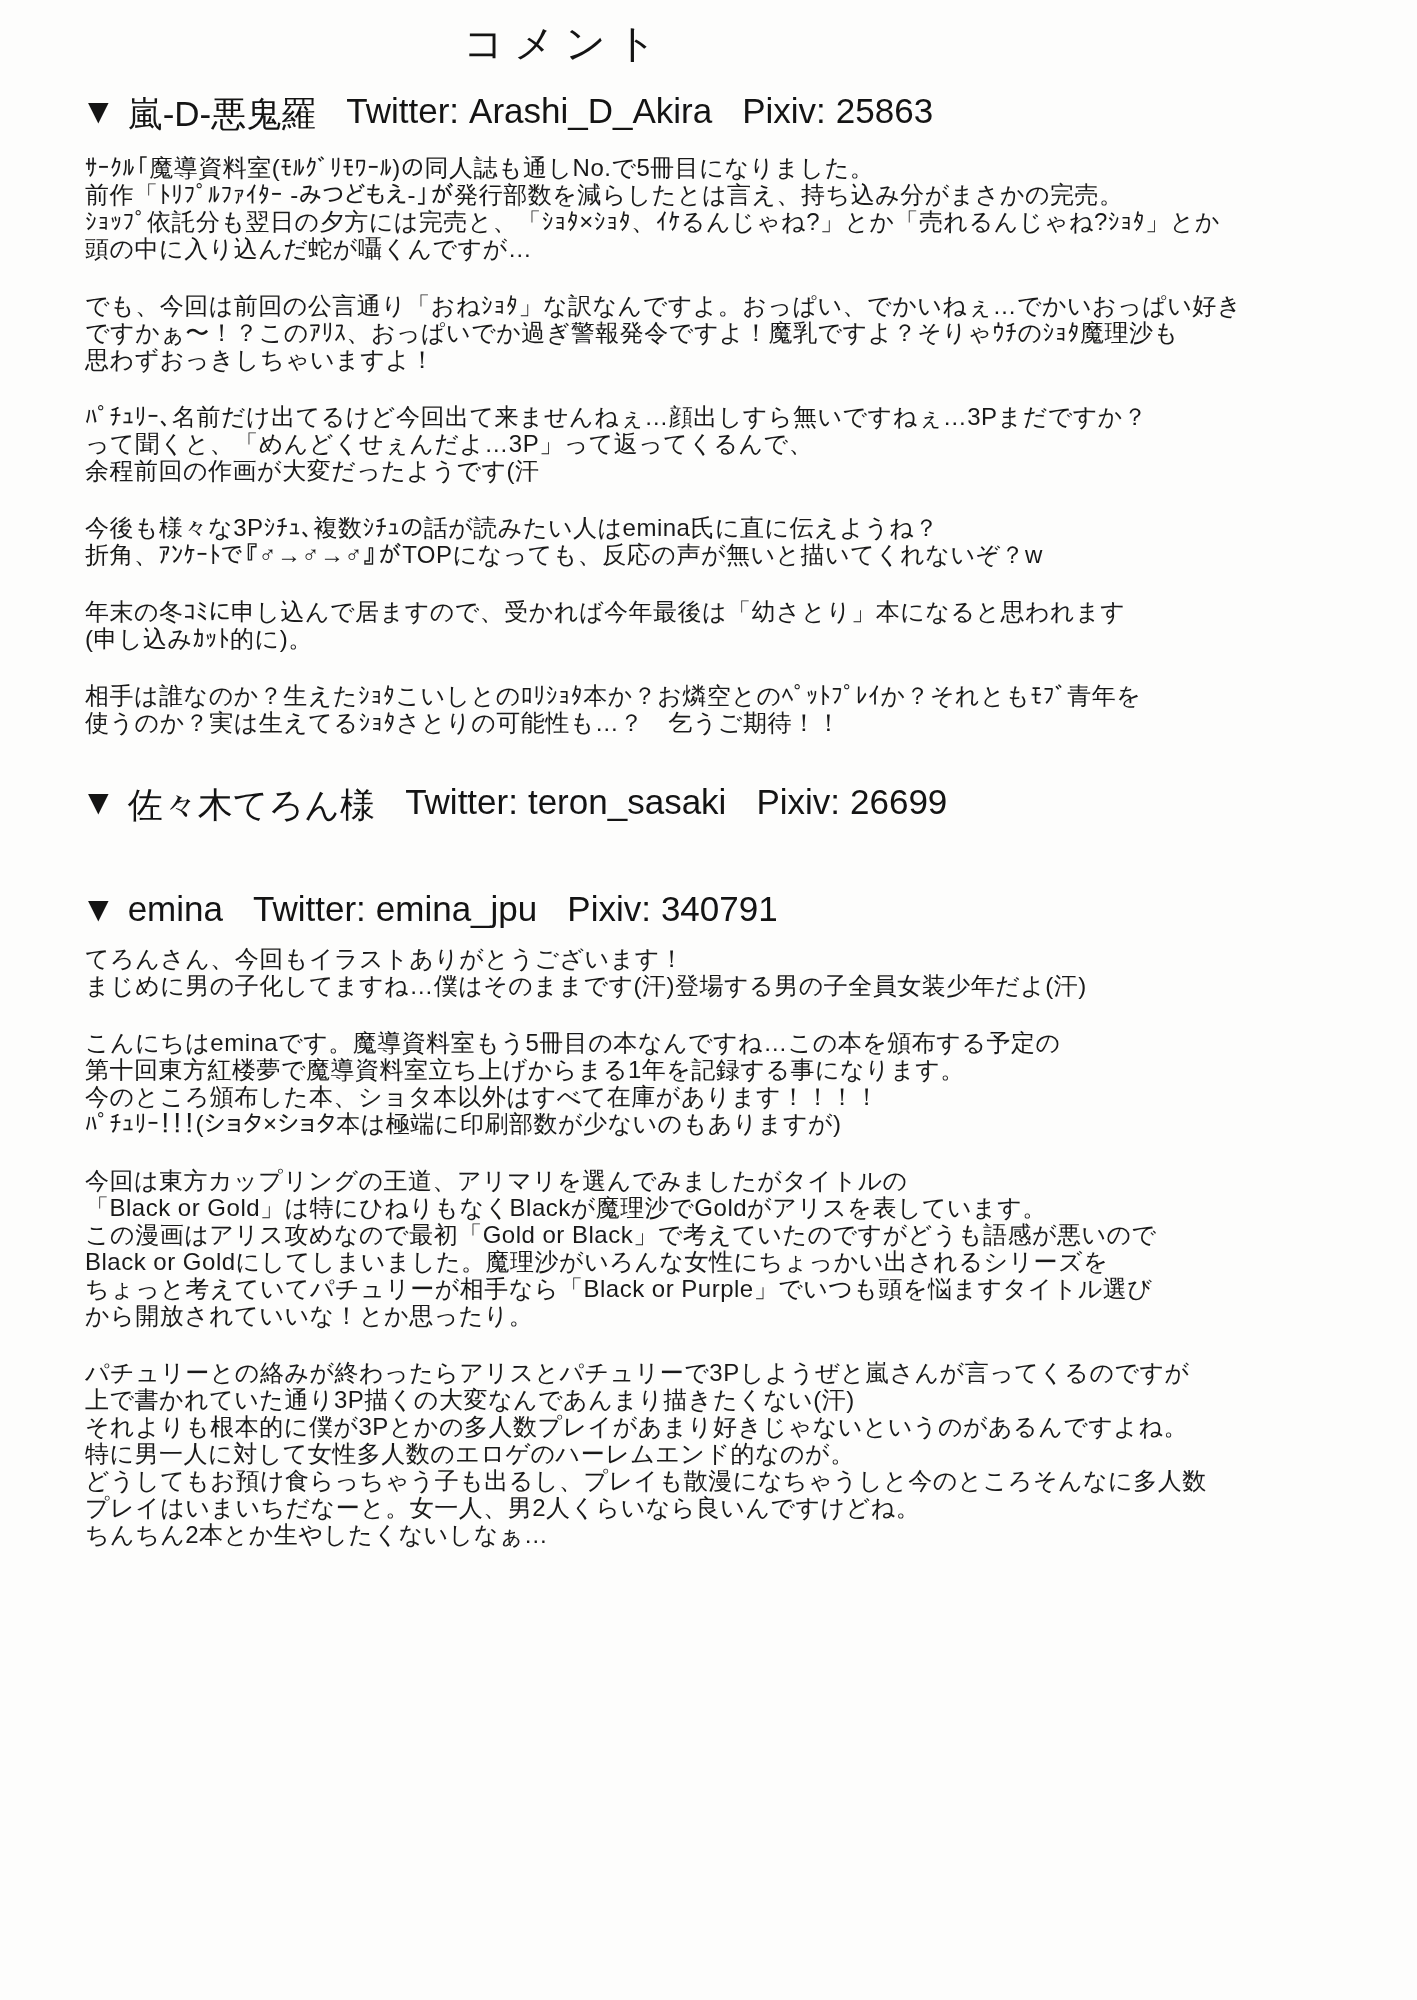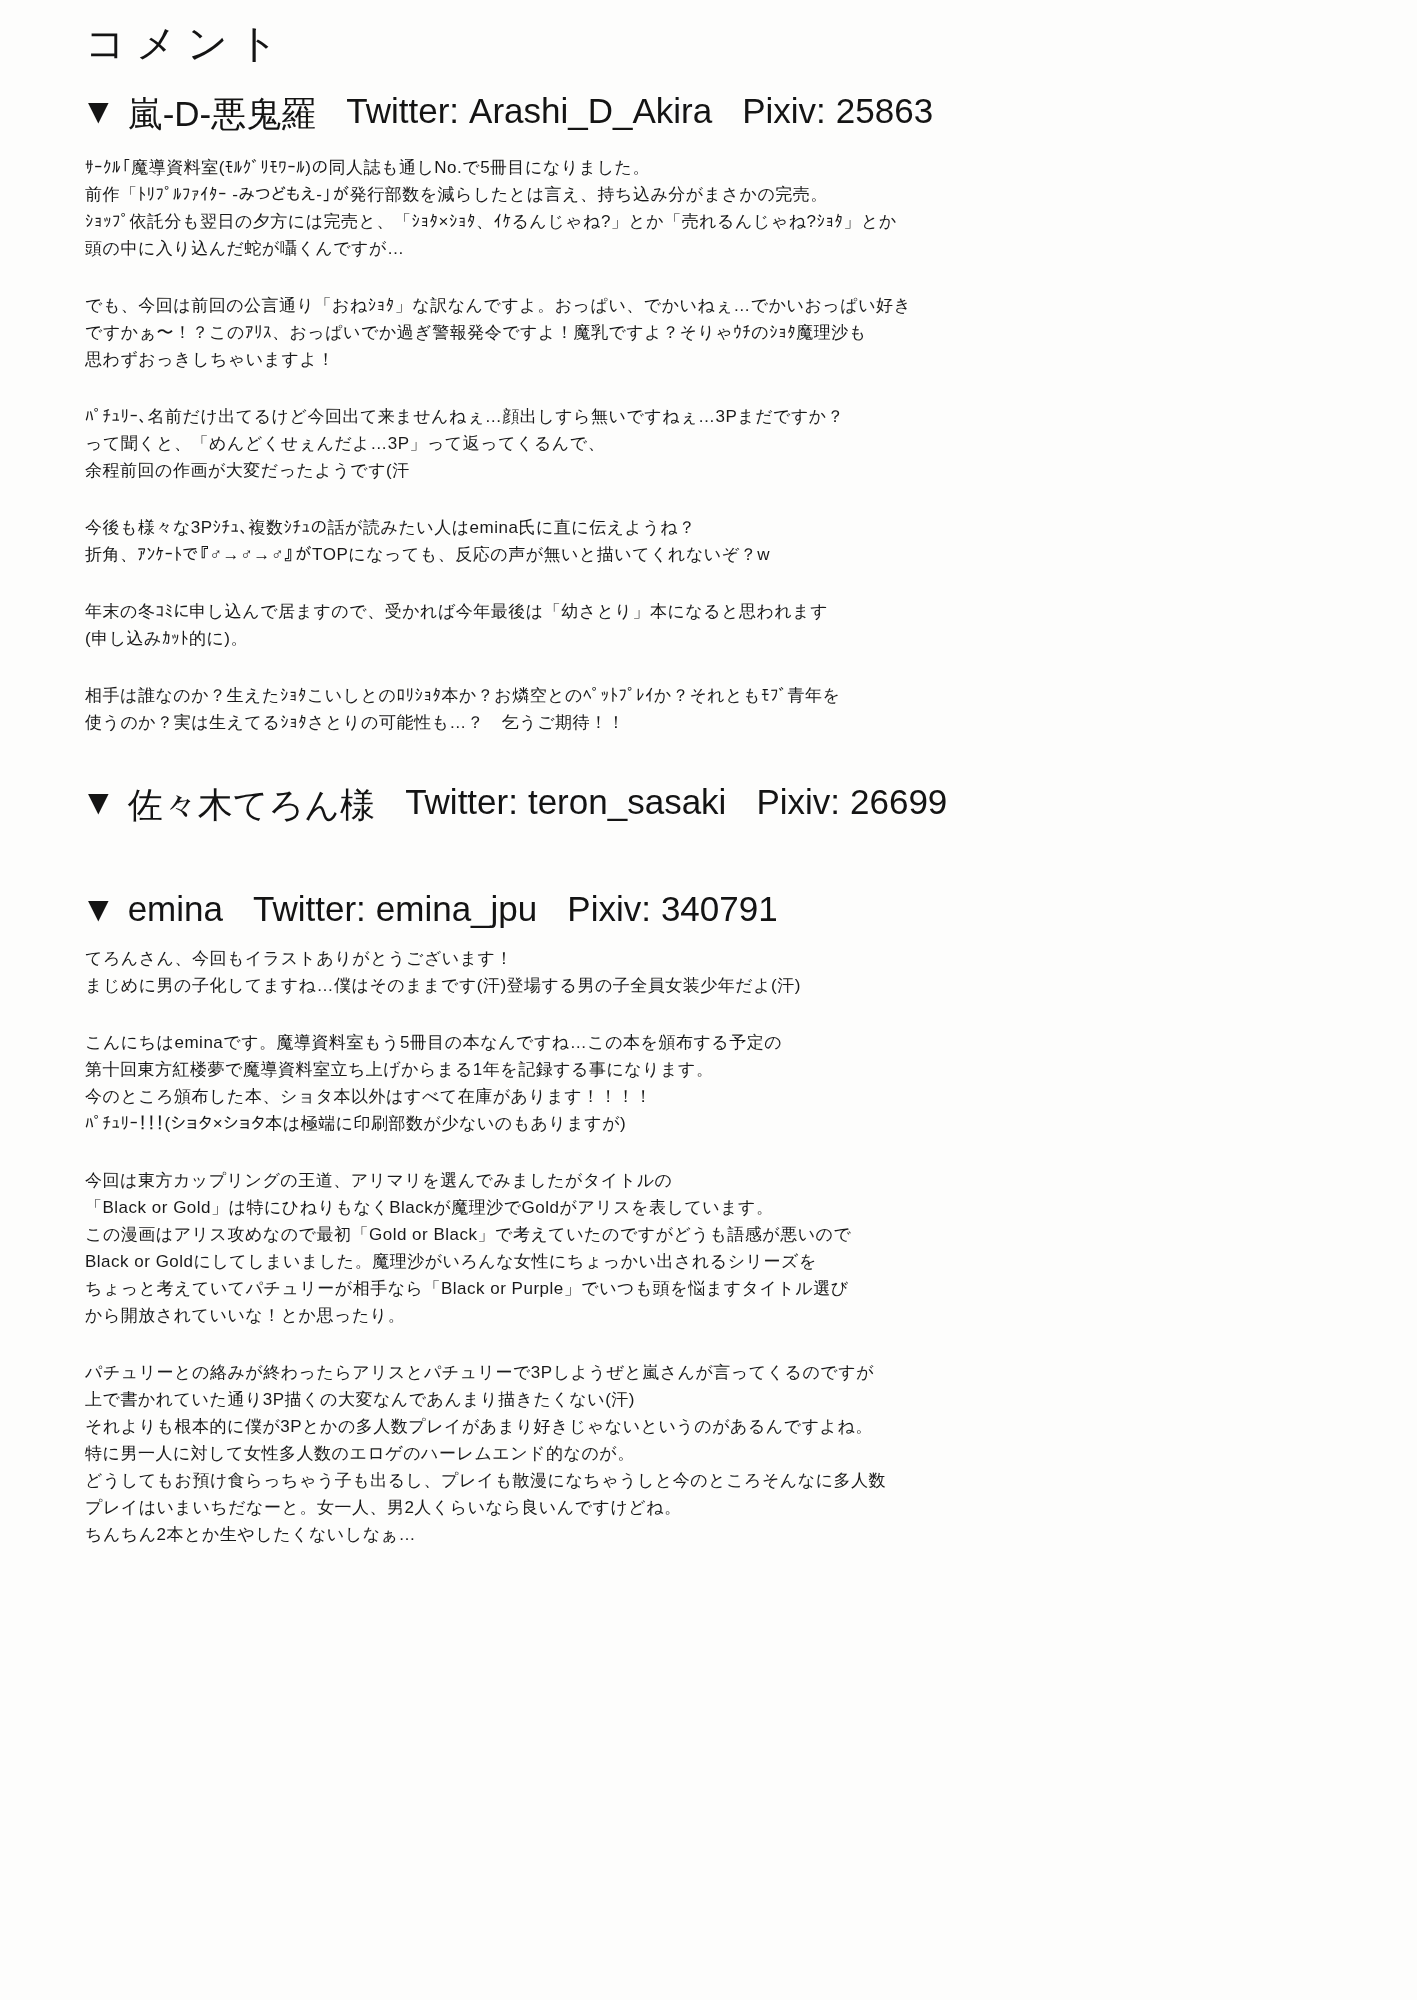--- a/index.html
+++ b/index.html
@@ -14,20 +14,21 @@
   }
   .page {
     box-sizing: border-box;
     width: 1417px;
     height: 2000px;
     padding: 16px 40px 0 85px;
   }
   .doc-title {
     width: 960px;
     margin: 0 0 20px 0;
+    text-align: center;
     font-size: 40px;
     font-weight: normal;
     letter-spacing: 10px;
     color: #141414;
   }
   .sec-head {
     display: flex;
     align-items: baseline;
     gap: 30px;
     font-size: 35px;
@@ -35,21 +36,21 @@
     margin: 0 0 16px -4px;
     white-space: nowrap;
     color: #141414;
   }
   .sec-head .part { display: inline-flex; gap: 10px; }
   .sec-head .marker { margin-right: 2px; }
   .sec2 { margin-top: 46px; }
   .sec3 { margin-top: 60px; }
   .para {
     margin: 0 0 30px 0;
-    font-size: 17px;
+    font-size: 24px;
     line-height: 27px;
     white-space: pre-line;
     letter-spacing: 0.5px;
   }
   .para:last-child { margin-bottom: 0; }
 </style>
 </head>
 <body>
 
 <div class="page">

